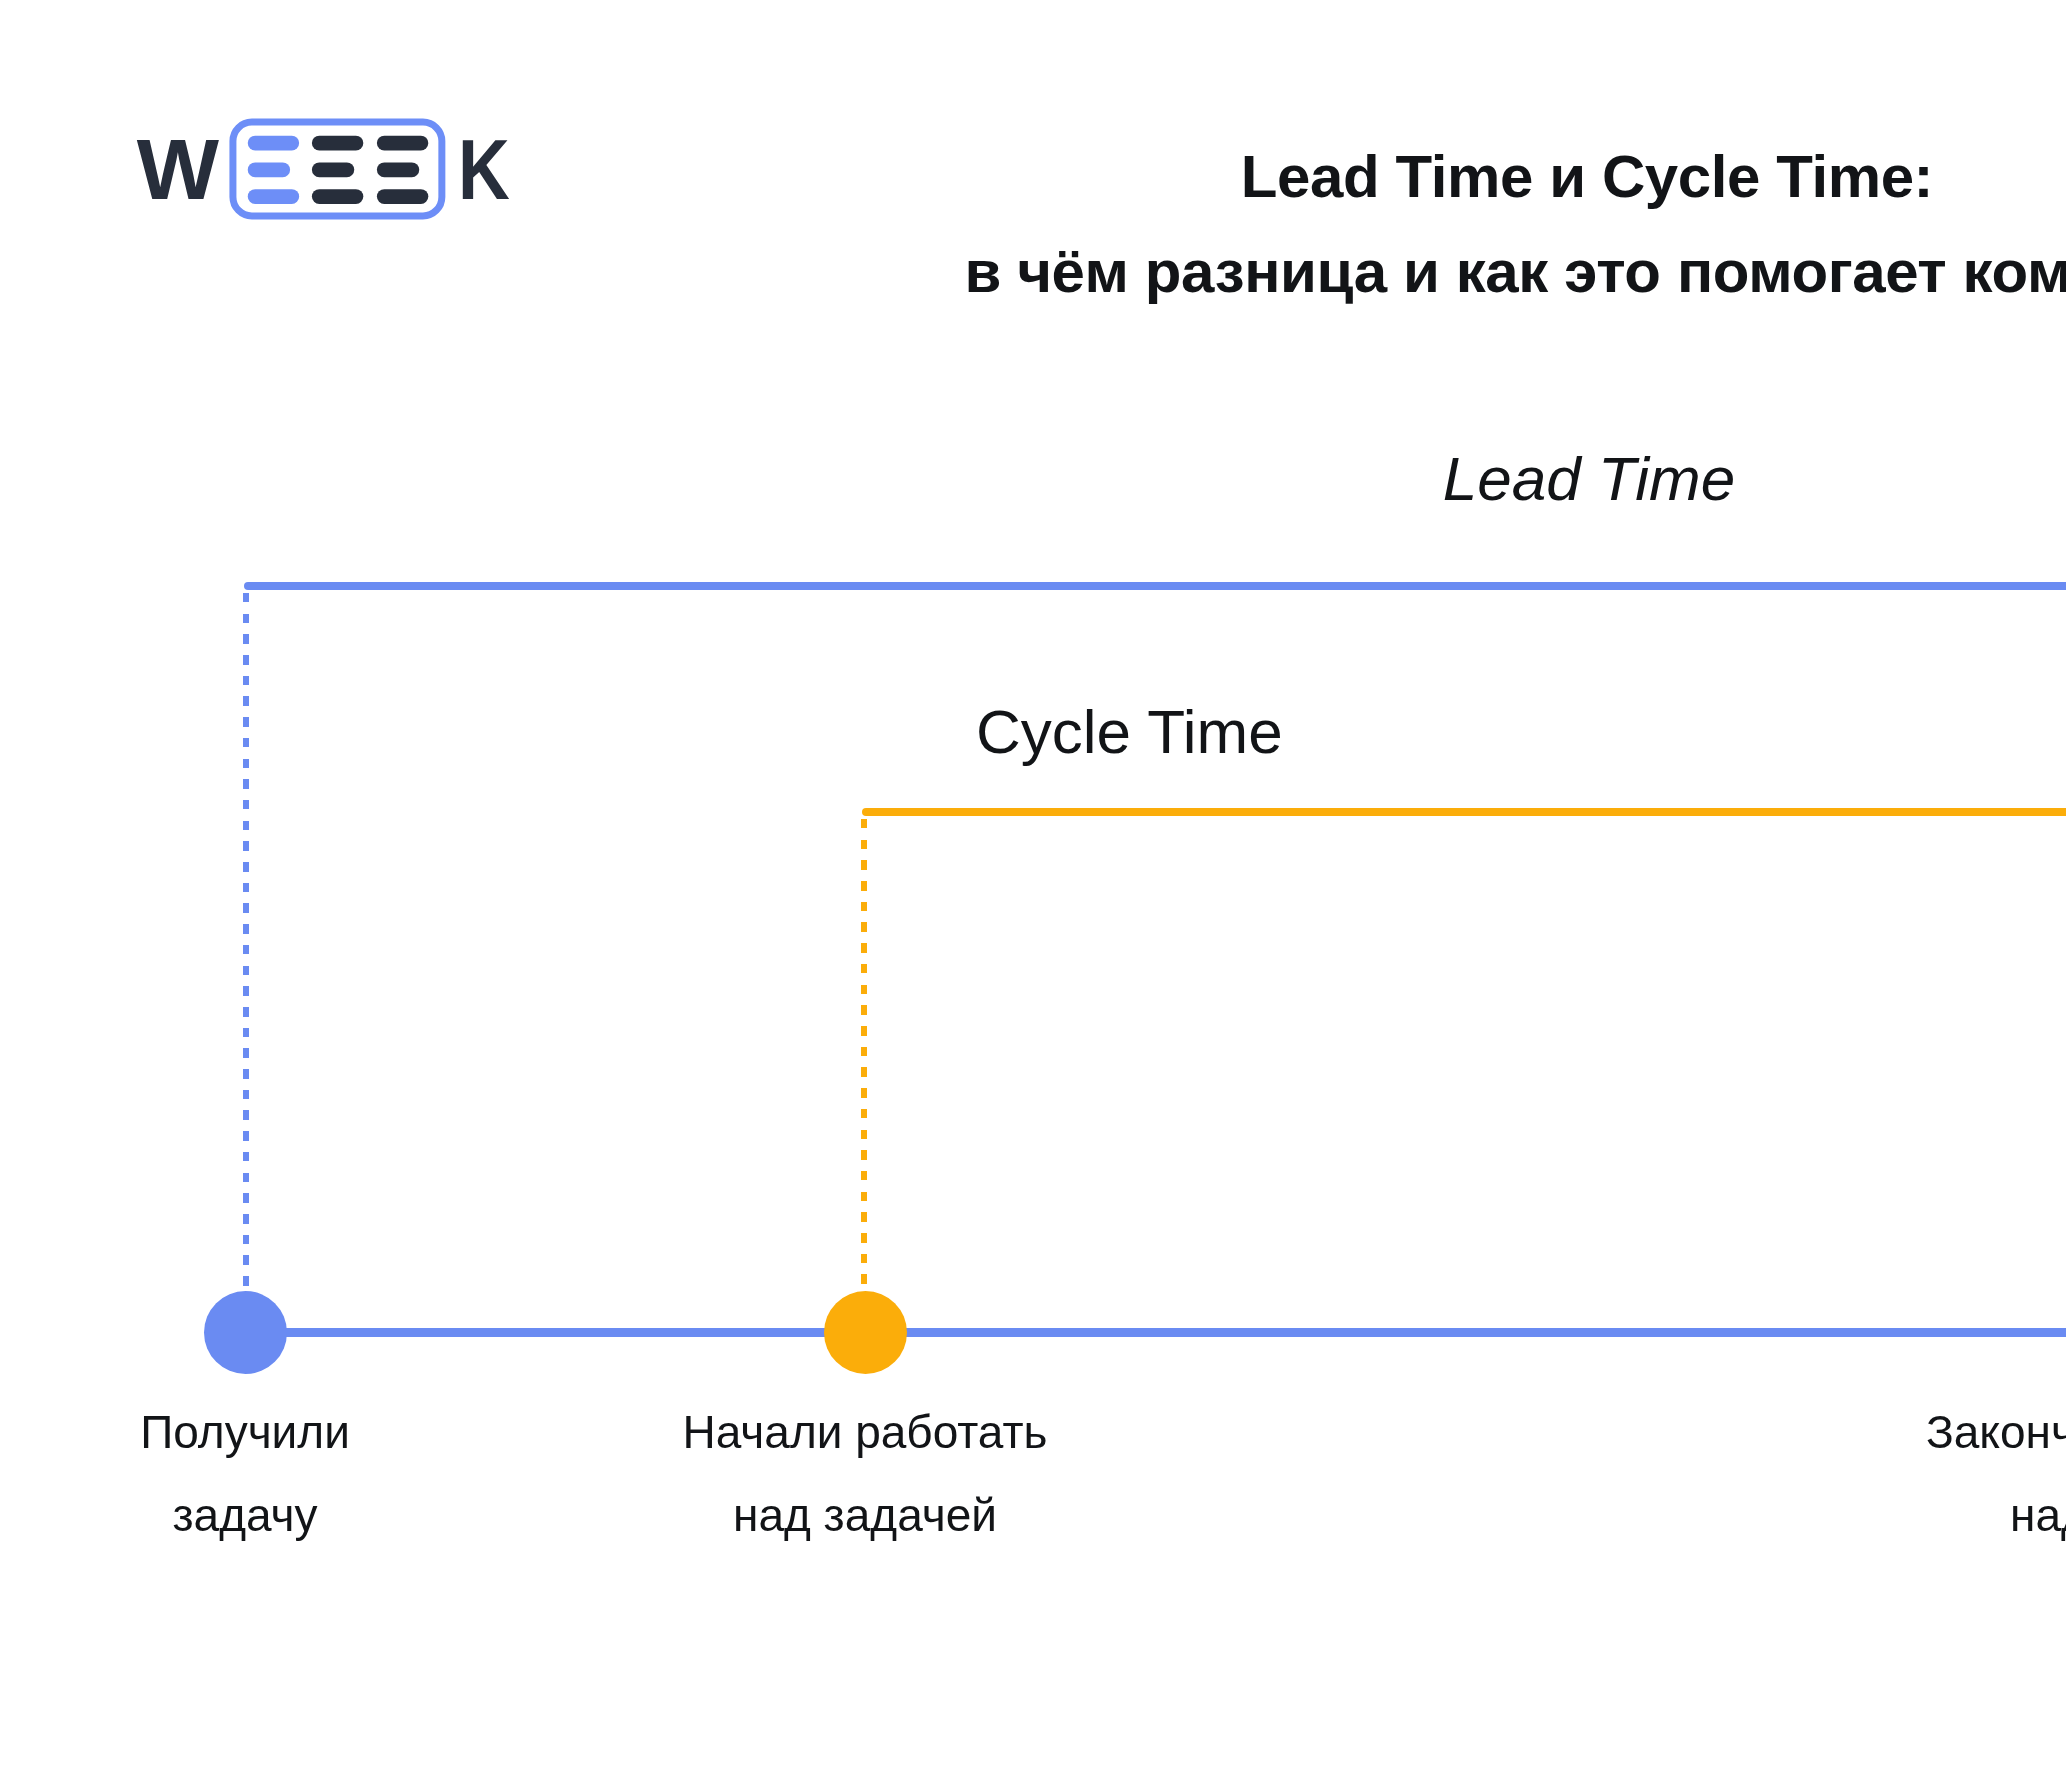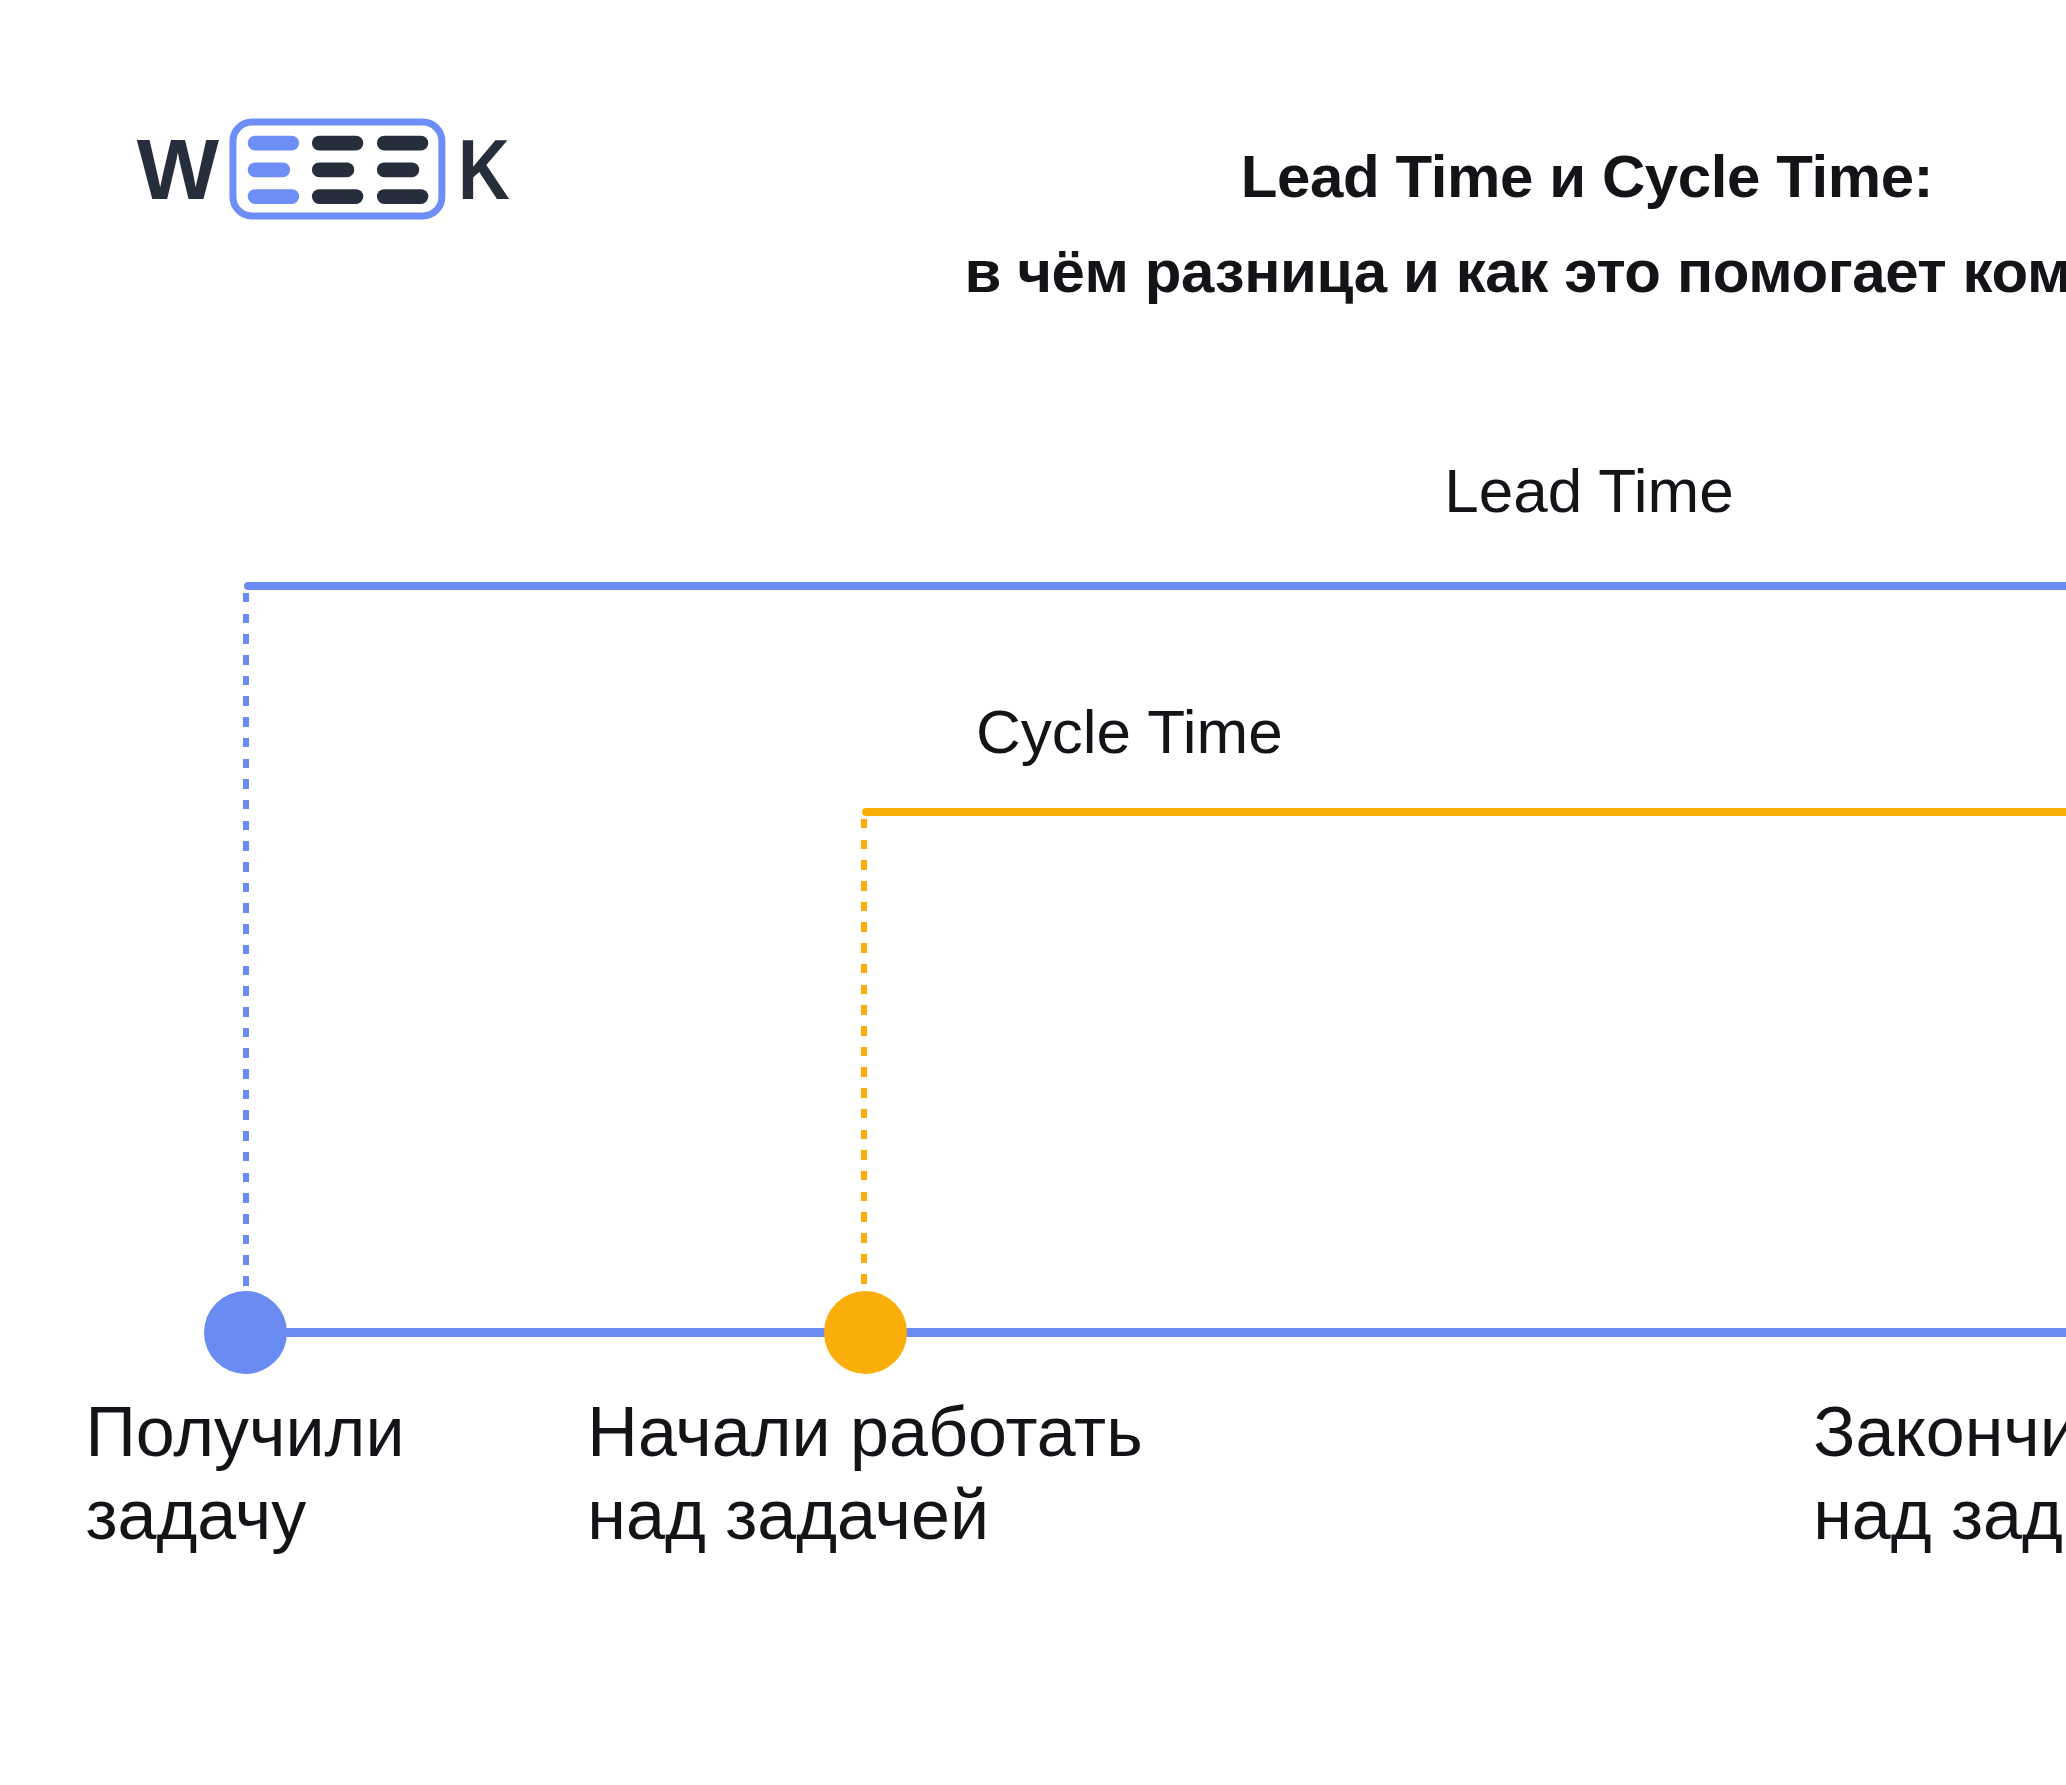--- a/index.html
+++ b/index.html
@@ -40,21 +40,21 @@
   }
   
   .bracket-label{
     position:absolute;
     font-size:62px;
     font-weight:500;
     line-height:69px;
     color:var(--text);
     white-space:nowrap;
   }
-  .lead-label{ left:1589px; top:456px; transform:translateX(-50%); }
+  .lead-label{ left:1589px; top:444px; transform:translateX(-50%);font-style:italic; }
   .cycle-label{ left:976px; top:697px; }
   
   .bracket-line{
     position:absolute;
     height:7.9px;
     border-radius:4.1px;
   }
   .lead-line{ left:244px; top:582px; width:2691px; background:var(--blue); }
   .cycle-line{ left:862px; top:808px; width:1279px; background:var(--orange); }
   
@@ -86,22 +86,22 @@
   }
   .dot.blue{ background:var(--blue); }
   .dot.orange{ background:var(--orange); }
   .dot.d1{ left:204px; }
   .dot.d2{ left:824px; }
   
   .milestone-label{
     position:absolute;
     top:1391px;
     transform:translateX(-50%);
-    text-align:left;
-    font-size:70px;
+    text-align:center;
+    font-size:46px;
     font-weight:400;
     line-height:83px;
     color:var(--text);
     white-space:nowrap;
   }
   .ml1{ left:245px; }
   .ml2{ left:865px; }
   .ml3{ left:2142px; }
   .milestone-label span{ display:block; }
 </style>

